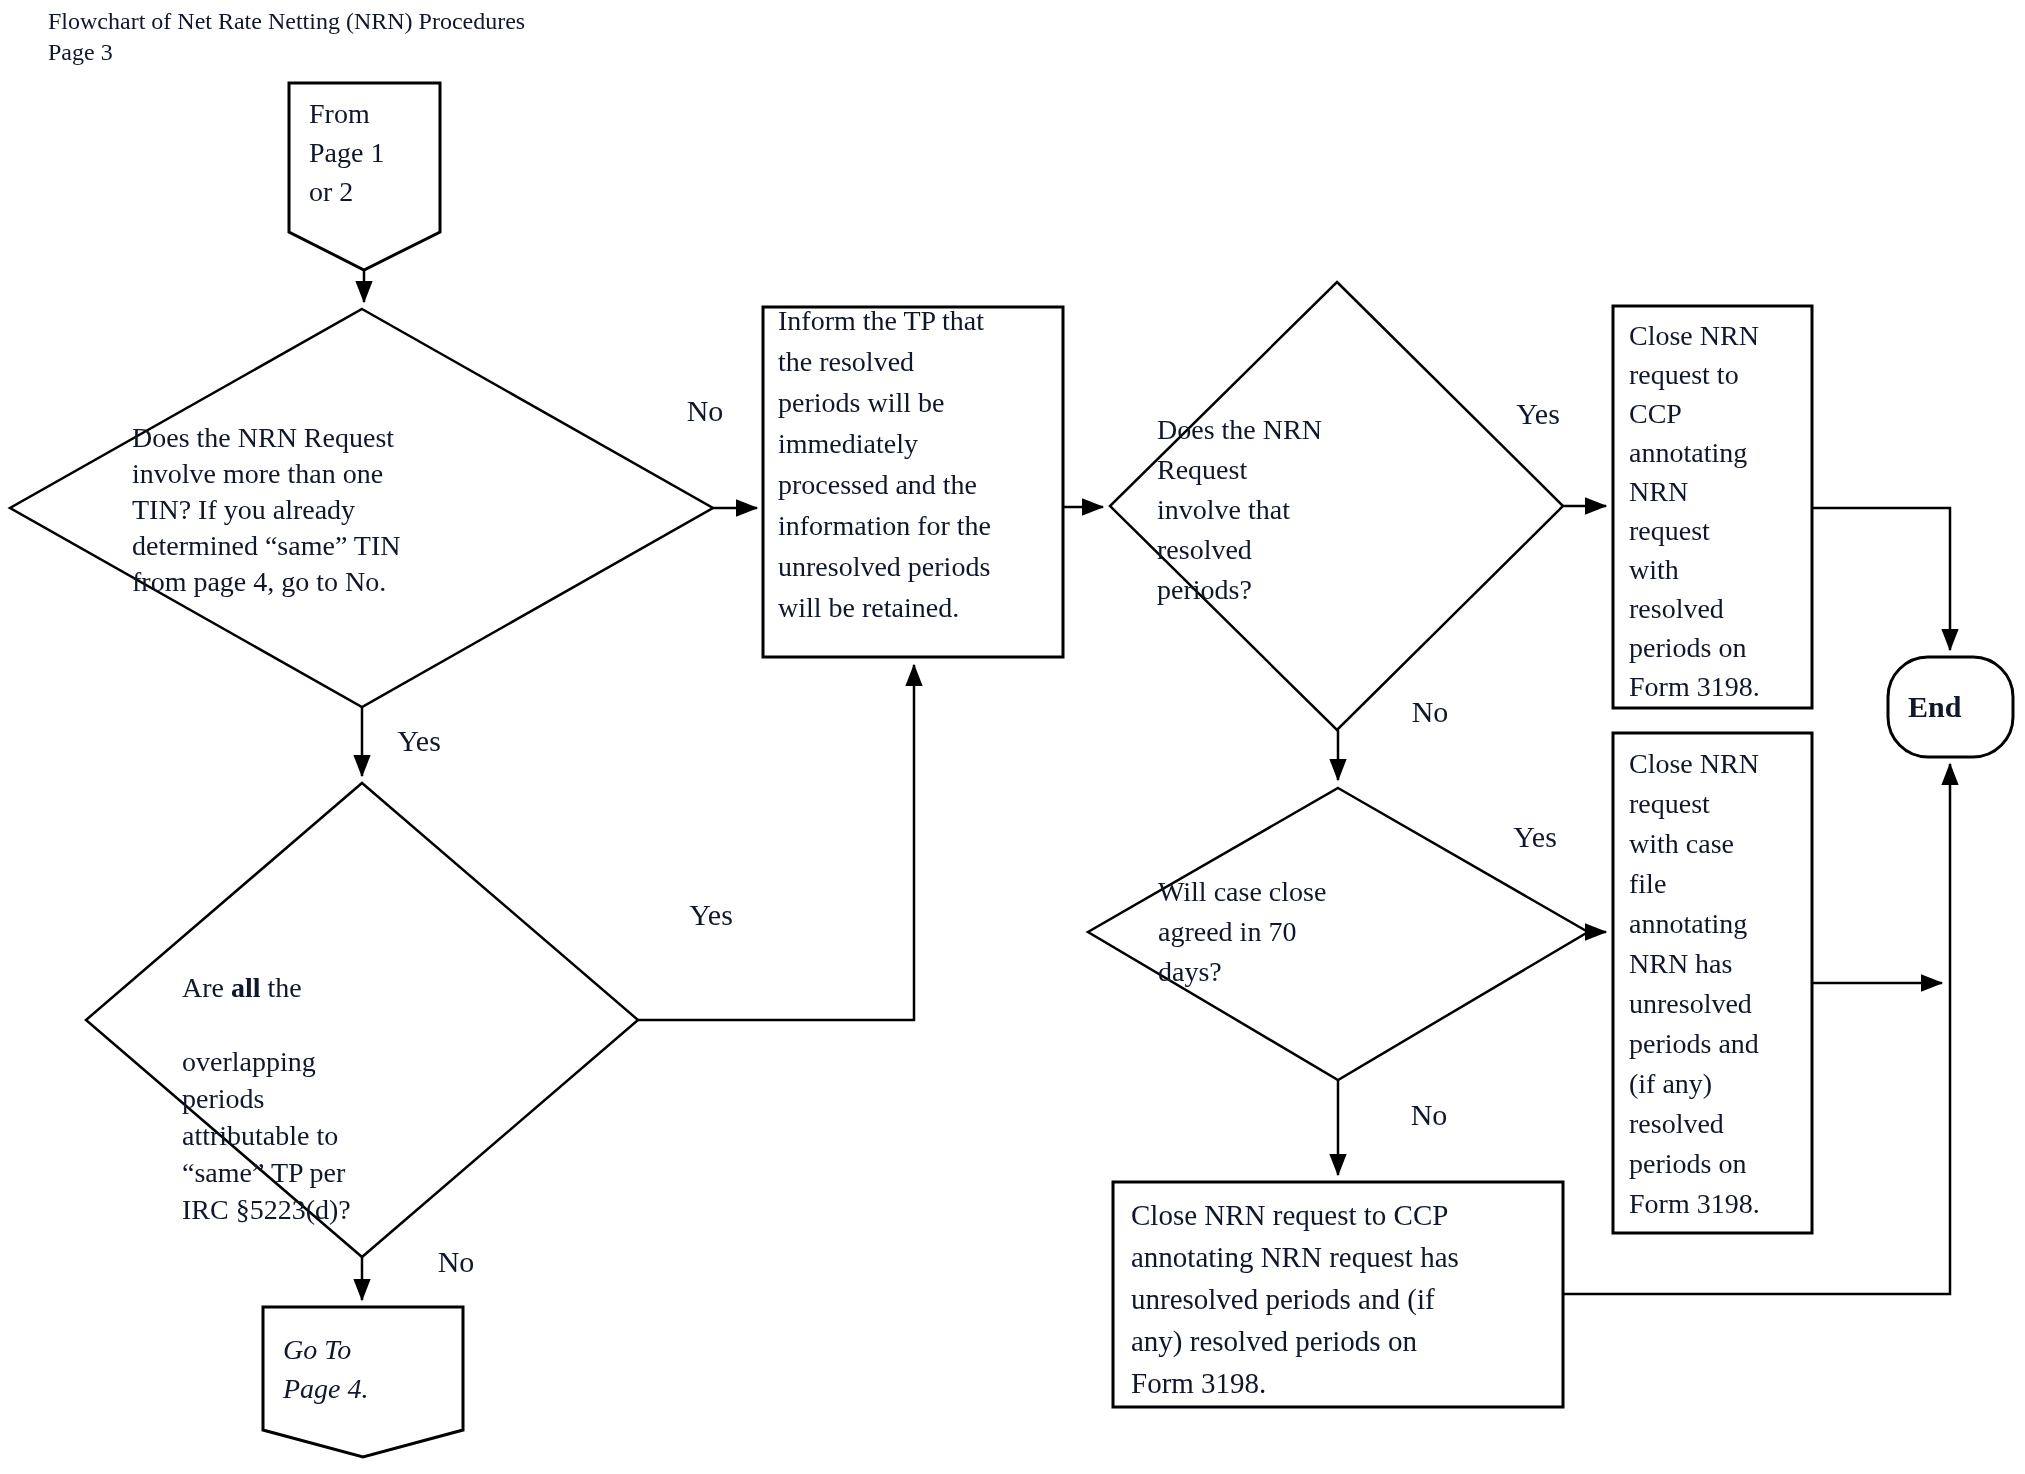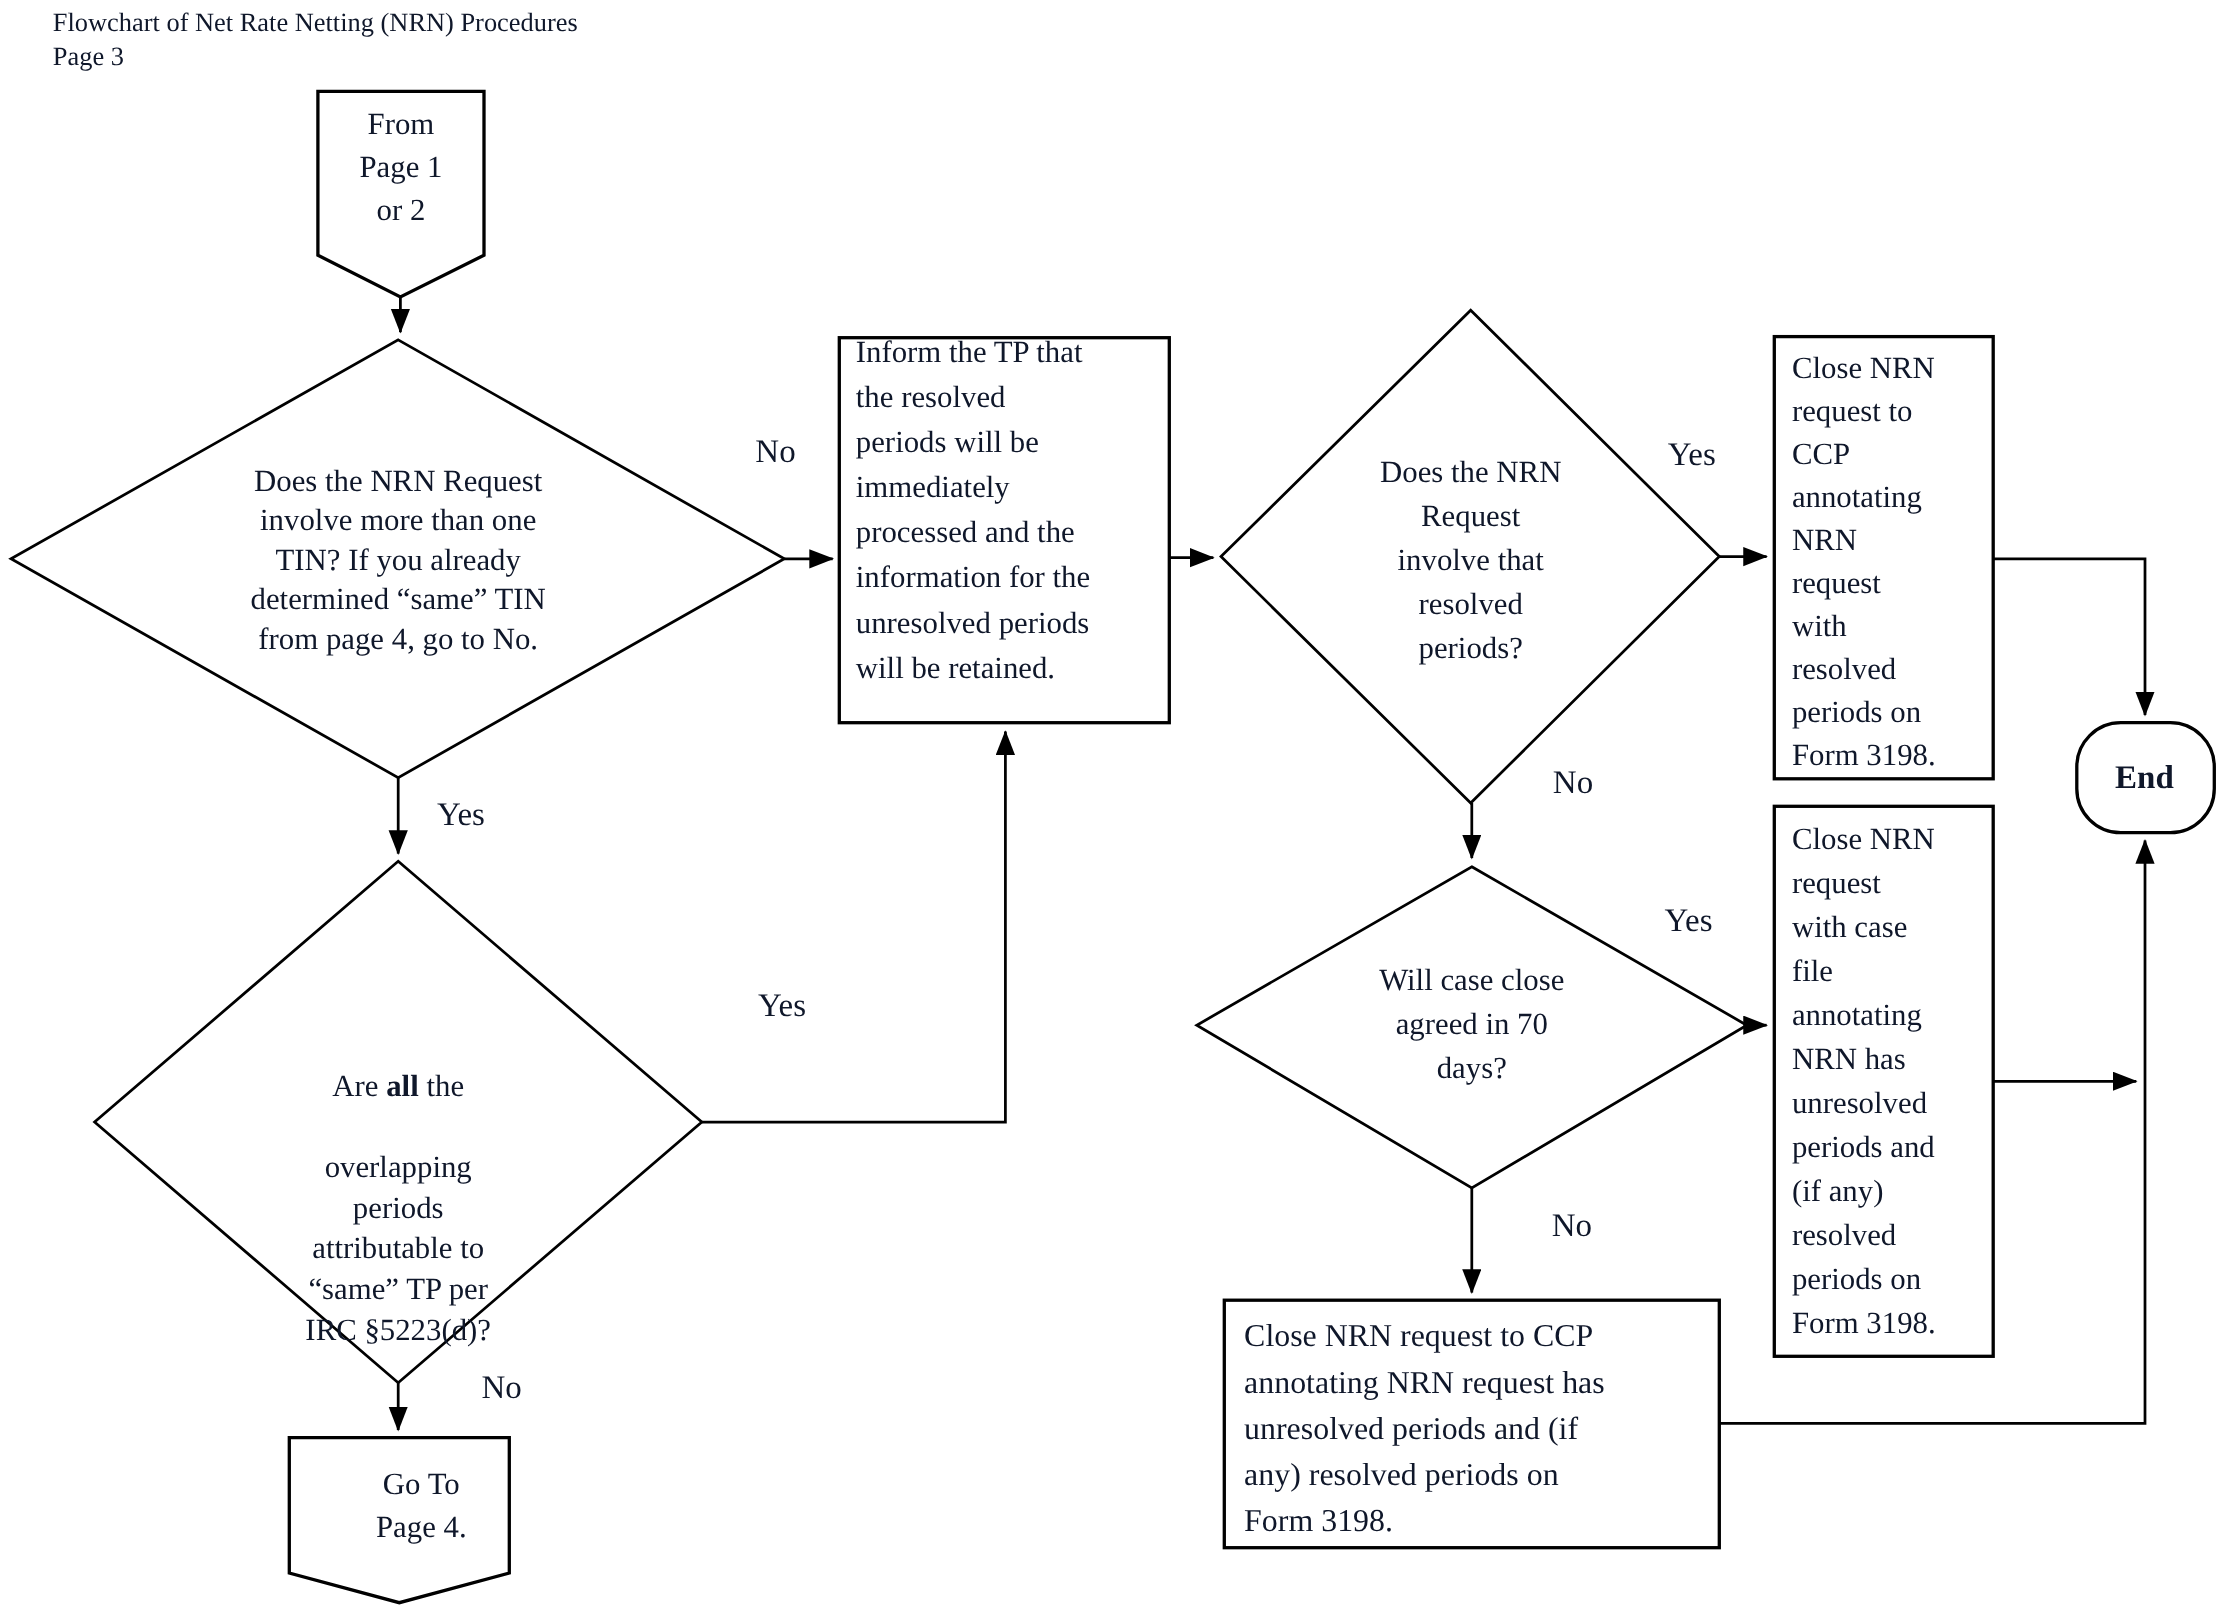--- a/index.html
+++ b/index.html
@@ -17,21 +17,21 @@
     left: 0; top: 0;
     width: 2025px; height: 1474px;
   }
   .txt {
     position: absolute;
     white-space: pre-line;
     font-size: 28px;
     line-height: 37px;
     color: #0f172a;
   }
-  .center { text-align: center; }
+  .center { text-align: left; padding-left: 20px; }
   .title {
     font-size: 24px;
     line-height: 31px;
     white-space: pre-line;
   }
   .label {
     font-size: 30px;
     line-height: 36px;
     text-align: center;
     width: 90px;
@@ -100,21 +100,21 @@
 
   <div class="txt center" style="left:162px; top:932px; width:400px; line-height:37px;">
     <div><span>Are </span><b>all</b><span> the</span></div>
     <div>overlapping
 periods
 attributable to
 “same” TP per
 IRC §5223(d)?</div>
   </div>
 
-  <div class="txt center" style="left:263px; top:1330px; width:240px; line-height:39px;">Go To
+  <div class="txt center" style="left:263px; top:1330px; width:240px; line-height:39px;font-style:italic;">Go To
 Page 4.</div>
 
   <div class="txt center" style="left:1137px; top:410px; width:400px; line-height:40px;">Does the NRN
 Request
 involve that
 resolved
 periods?</div>
 
   <div class="txt center" style="left:1138px; top:872px; width:400px; line-height:40px;">Will case close
 agreed in 70

